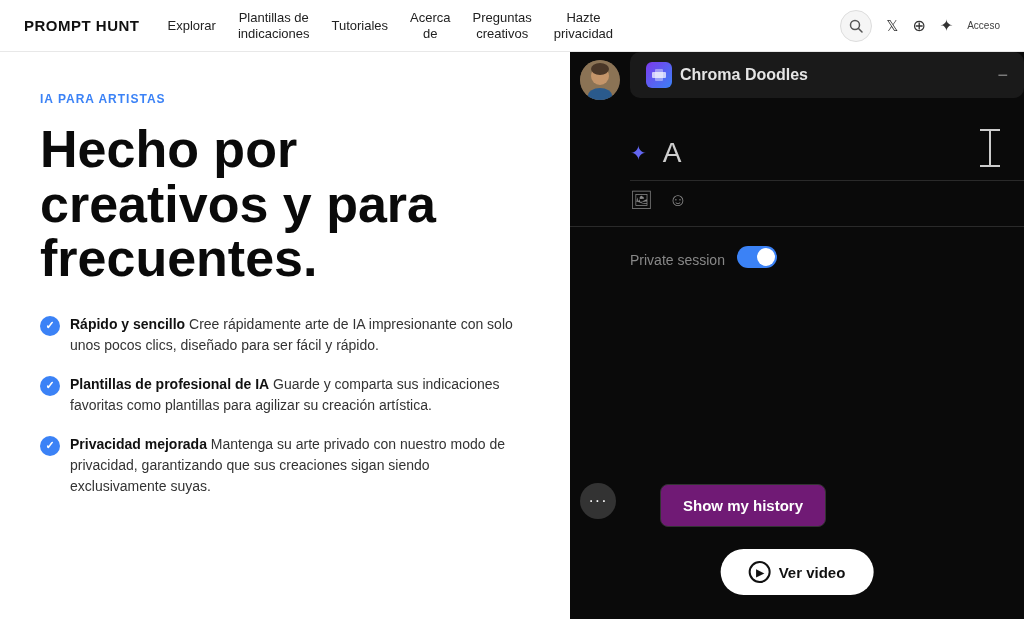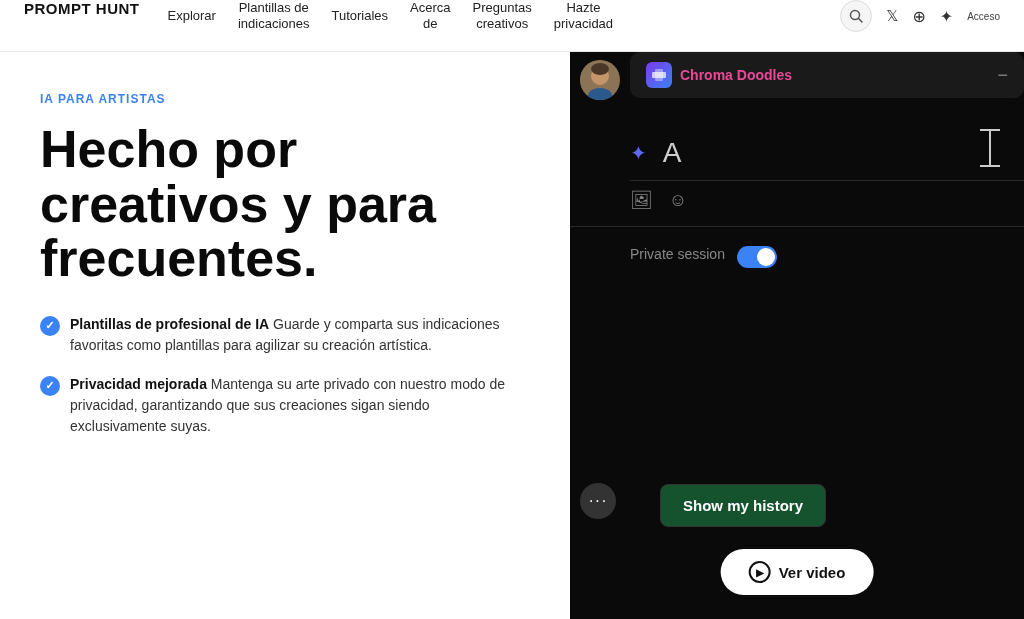--- a/index.html
+++ b/index.html
@@ -1,20 +1,20 @@
 <!DOCTYPE html>
 <html><head>
   <meta charset="utf-8">
   <style>
     * { box-sizing: border-box; margin: 0; padding: 0; }
     body { font-family: -apple-system, BlinkMacSystemFont, 'Segoe UI', sans-serif; background: #fff; color: #111; width: 1024px; height: 619px; overflow: hidden; }
 
     
     .header {
-      display: flex; align-items: flex-start;
+      display: flex; align-items: center;
       padding: 0 24px; height: 52px;
       border-bottom: 1px solid #e8e8e8;
       gap: 28px;
     }
     .logo { font-weight: 800; font-size: 15px; letter-spacing: 0.5px; white-space: nowrap; }
     .nav { display: flex; gap: 22px; align-items: center; flex: 1; }
     .nav-item { font-size: 13px; color: #222; cursor: pointer; white-space: nowrap; line-height: 1.2; text-align: center; }
     .header-right { display: flex; align-items: center; gap: 14px; margin-left: auto; }
     .search-btn {
       width: 32px; height: 32px; border-radius: 50%;
@@ -52,21 +52,21 @@
     .chroma-badge {
       display: flex; align-items: center; gap: 8px;
       flex: 1;
     }
     .badge-icon {
       width: 26px; height: 26px; border-radius: 6px;
       background: linear-gradient(135deg, #7c3aed, #3b82f6);
       display: flex; align-items: center; justify-content: center;
       font-size: 12px;
     }
-    .badge-name { color: #ec4899; font-weight: 600; font-size: 14px; }
+    .badge-name { color: #e5e5e5; font-weight: 600; font-size: 16px; }
     .minus-btn { color: #888; font-size: 18px; cursor: pointer; margin-left: auto; }
 
     
     .input-row {
       position: absolute; top: 64px; left: 60px; right: 0;
       display: flex; align-items: center; gap: 16px; padding: 12px 0;
     }
     .star-icon { color: #6366f1; font-size: 20px; }
     .text-cursor {
       font-size: 28px; color: #fff; font-weight: 300;
@@ -87,21 +87,21 @@
 
     
     .divider-line {
       position: absolute; top: 174px; left: 0; right: 0;
       height: 1px; background: #2a2a2a;
     }
 
     
     .private-row {
       position: absolute; top: 194px; left: 60px; right: 12px;
-      display: flex; align-items: flex-start; gap: 12px;
+      display: flex; align-items: flex-end; gap: 12px;
     }
     .private-label { color: #888; font-size: 14px; }
     .toggle {
       width: 40px; height: 22px; border-radius: 11px; background: #3b82f6;
       position: relative; cursor: pointer;
     }
     .toggle-knob {
       width: 18px; height: 18px; border-radius: 50%; background: #fff;
       position: absolute; top: 2px; right: 2px;
     }
@@ -110,21 +110,21 @@
     .three-dots-btn {
       position: absolute; bottom: 100px; left: 10px;
       width: 36px; height: 36px; border-radius: 50%;
       background: #333; display: flex; align-items: center; justify-content: center;
       cursor: pointer; color: #fff; font-size: 16px; letter-spacing: 1px;
     }
 
     
     .show-history-btn {
       position: absolute; bottom: 92px; left: 90px;
-      background: #14532d; color: #fff; border: 1px solid #333;
+      background: #701a75; color: #fff; border: 1px solid #333;
       border-radius: 8px; padding: 12px 22px;
       font-size: 15px; font-weight: 600; cursor: pointer;
       white-space: nowrap;
     }
 
     
     .ver-video-btn {
       position: absolute; bottom: 24px; left: 50%;
       transform: translateX(-50%);
       background: #fff; color: #111;
@@ -181,20 +181,26 @@
   </div>
 </header>
 
 <main class="main">
 
   <section class="left-panel">
     <div class="tag">IA PARA ARTISTAS</div>
     <h1 class="hero-title">Hecho por creativos y para frecuentes.</h1>
     <div class="features">
 
+      <div class="feature-item">
+        <div class="check-icon"></div>
+        <p class="feature-text">
+          <strong>Rápido y sencillo</strong><span> Cree rápidamente arte de IA impresionante con solo unos pocos clics, diseñado para ser fácil y rápido.</span>
+        </p>
+      </div>
 
       <div class="feature-item">
         <div class="check-icon"></div>
         <p class="feature-text">
           <strong>Plantillas de profesional de IA</strong><span> Guarde y comparta sus indicaciones favoritas como plantillas para agilizar su creación artística.</span>
         </p>
       </div>
 
       <div class="feature-item">
         <div class="check-icon"></div>

